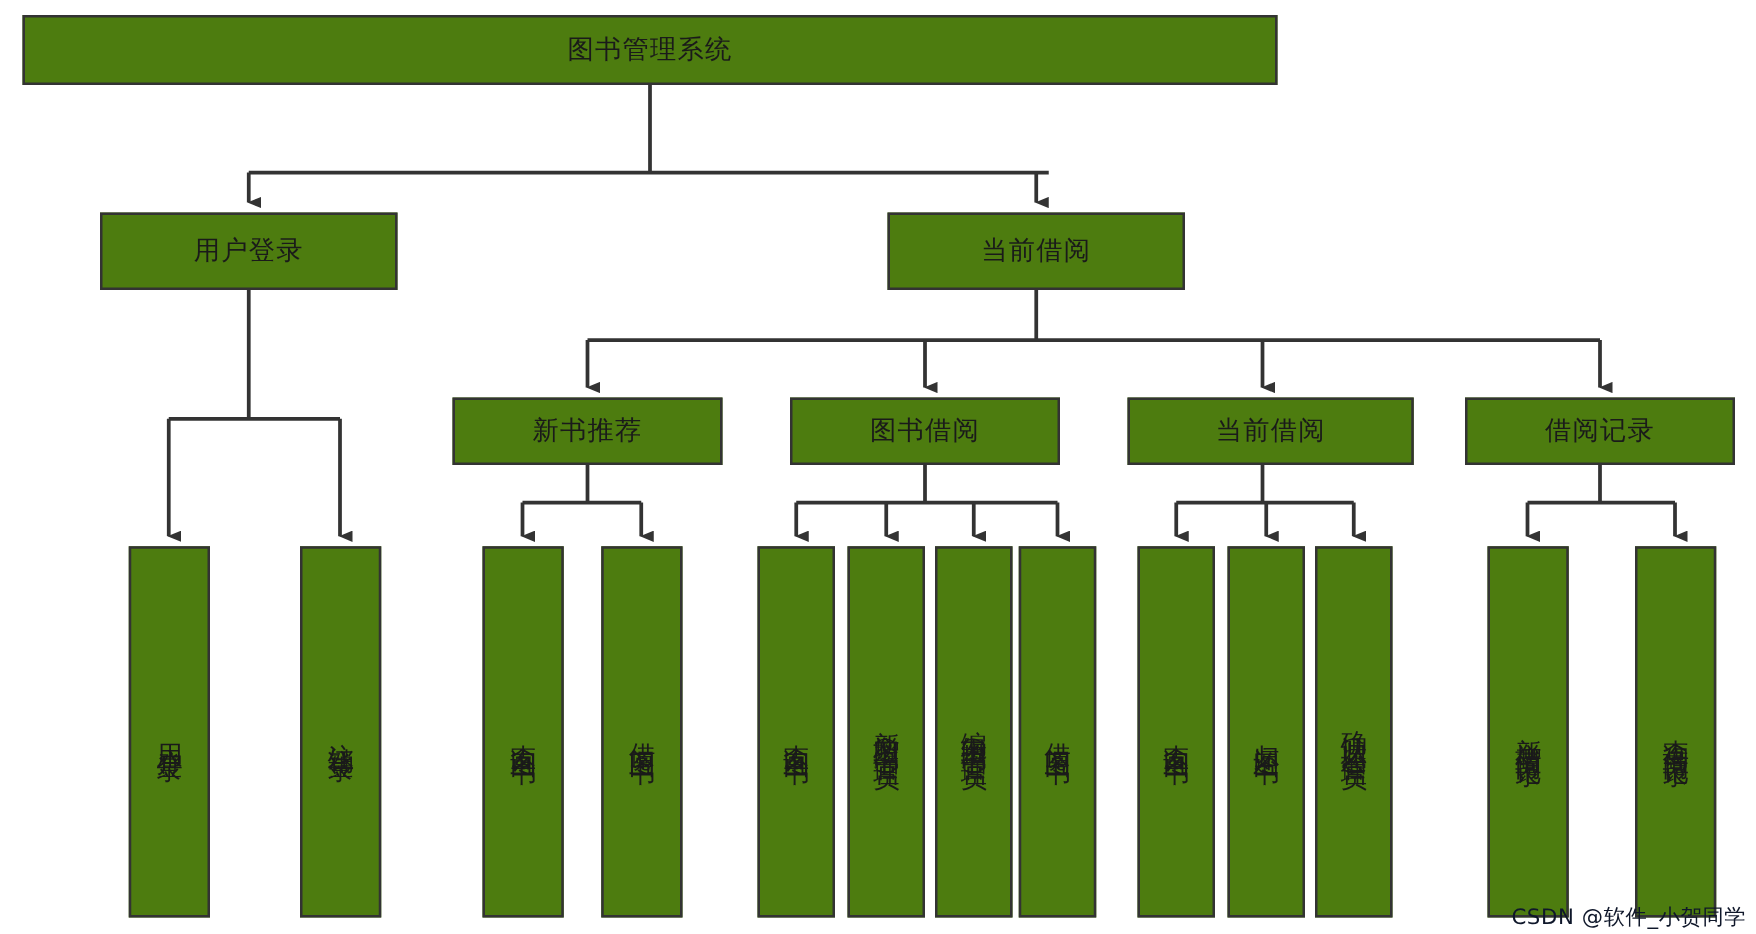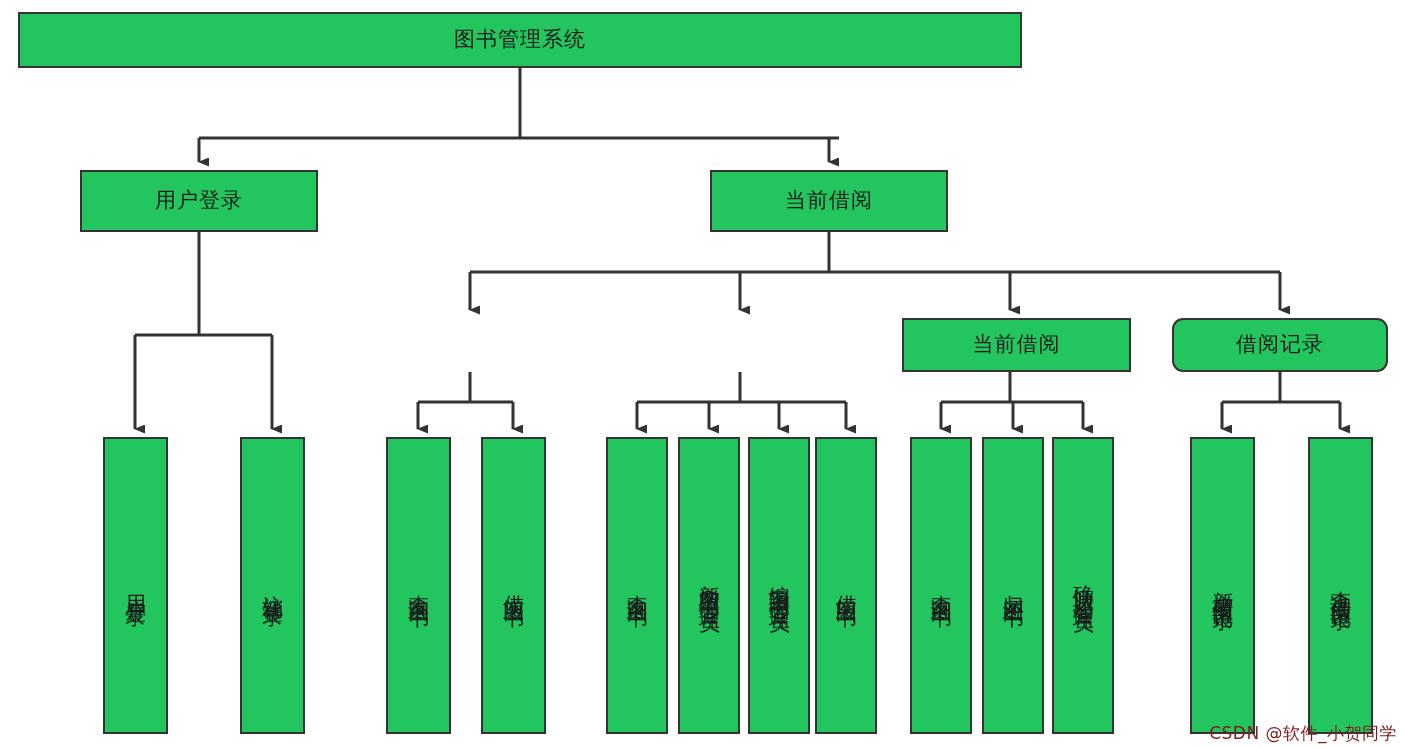--- a/index.html
+++ b/index.html
@@ -23,21 +23,21 @@
     left: 0;
     top: 0;
     width: 1405px;
     height: 747px;
     pointer-events: none;
   }
   .node {
     position: absolute;
     box-sizing: border-box;
     border: 2px solid #333333;
-    background: #22c55e;
+    background: #4d7c0f;
     display: flex;
     align-items: center;
     justify-content: center;
     color: #1a1a1a;
   }
   .node.horiz {
     font-size: 21px;
     letter-spacing: 1px;
     line-height: 1.2;
   }
@@ -55,21 +55,21 @@
   .node.vert .vlabel {
     writing-mode: vertical-rl;
     text-orientation: upright;
     display: block;
   }
   #watermark {
     position: absolute;
     right: 8px;
     bottom: 2px;
     font-size: 17px;
-    color: #7f1d1d;
+    color: #0f172a;
     letter-spacing: 0.5px;
     white-space: nowrap;
     font-family: "DejaVu Sans", "Liberation Sans", sans-serif;
   }
 </style>
 </head>
 <body>
 
 <div id="diagram-root">
 
@@ -127,24 +127,30 @@
     <span>图书管理系统</span>
   </div>
 
   <div class="node horiz" style="left:80px; top:170px; width:238px; height:62px;">
     <span>用户登录</span>
   </div>
   <div class="node horiz" style="left:710px; top:170px; width:238px; height:62px;">
     <span>当前借阅</span>
   </div>
 
+  <div class="node horiz" style="left:362px; top:318px; width:216px; height:54px;">
+    <span>新书推荐</span>
+  </div>
+  <div class="node horiz" style="left:632px; top:318px; width:216px; height:54px;">
+    <span>图书借阅</span>
+  </div>
   <div class="node horiz" style="left:902px; top:318px; width:229px; height:54px;">
     <span>当前借阅</span>
   </div>
-  <div class="node horiz" style="left:1172px; top:318px; width:216px; height:54px;border-radius:11px;">
+  <div class="node horiz" style="left:1172px; top:318px; width:216px; height:54px;">
     <span>借阅记录</span>
   </div>
 
   <div class="node vert" style="left:103px; top:437px; width:65px; height:297px;">
     <span class="vlabel">用户登录</span>
   </div>
   <div class="node vert" style="left:240px; top:437px; width:65px; height:297px;">
     <span class="vlabel">注销登录</span>
   </div>
   <div class="node vert" style="left:386px; top:437px; width:65px; height:297px;">

